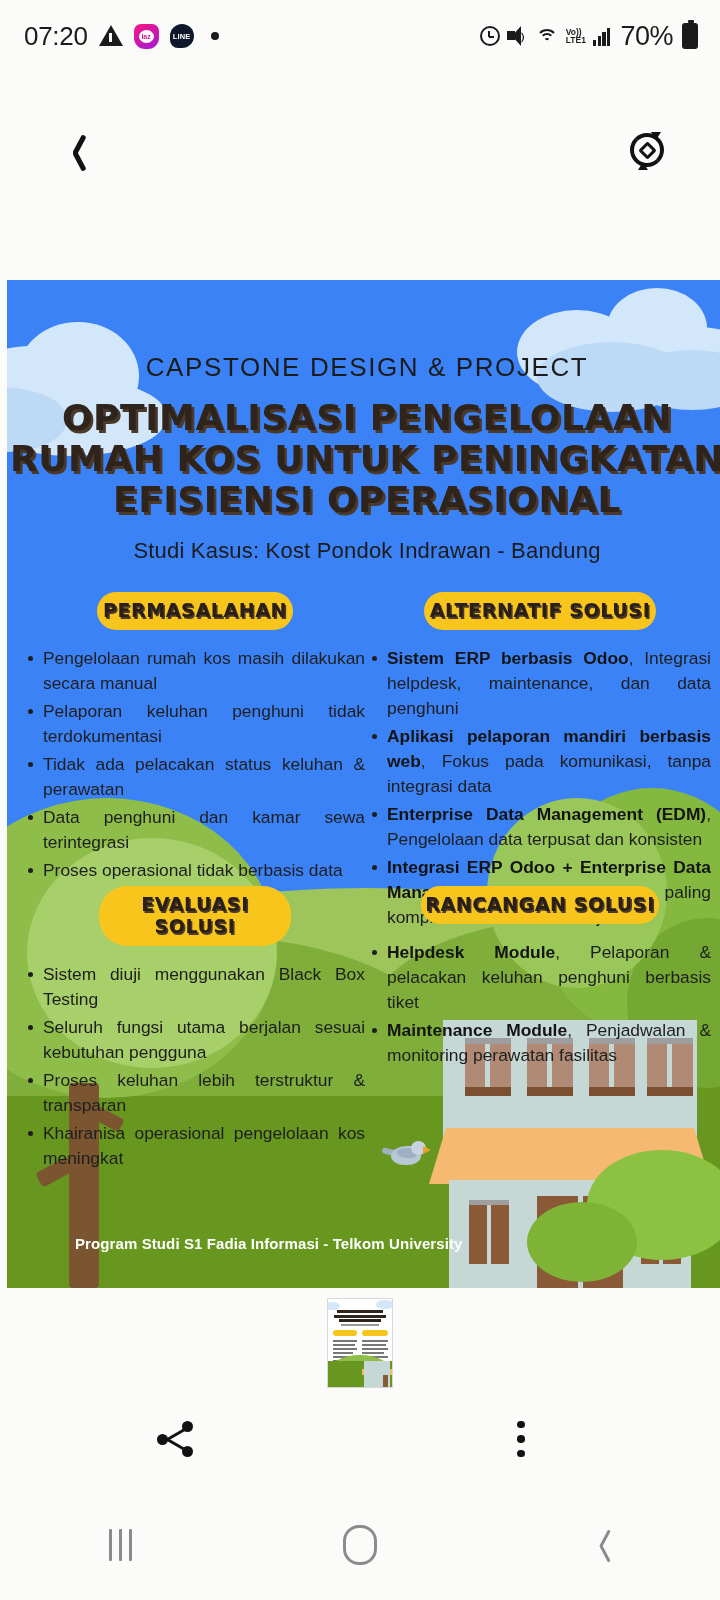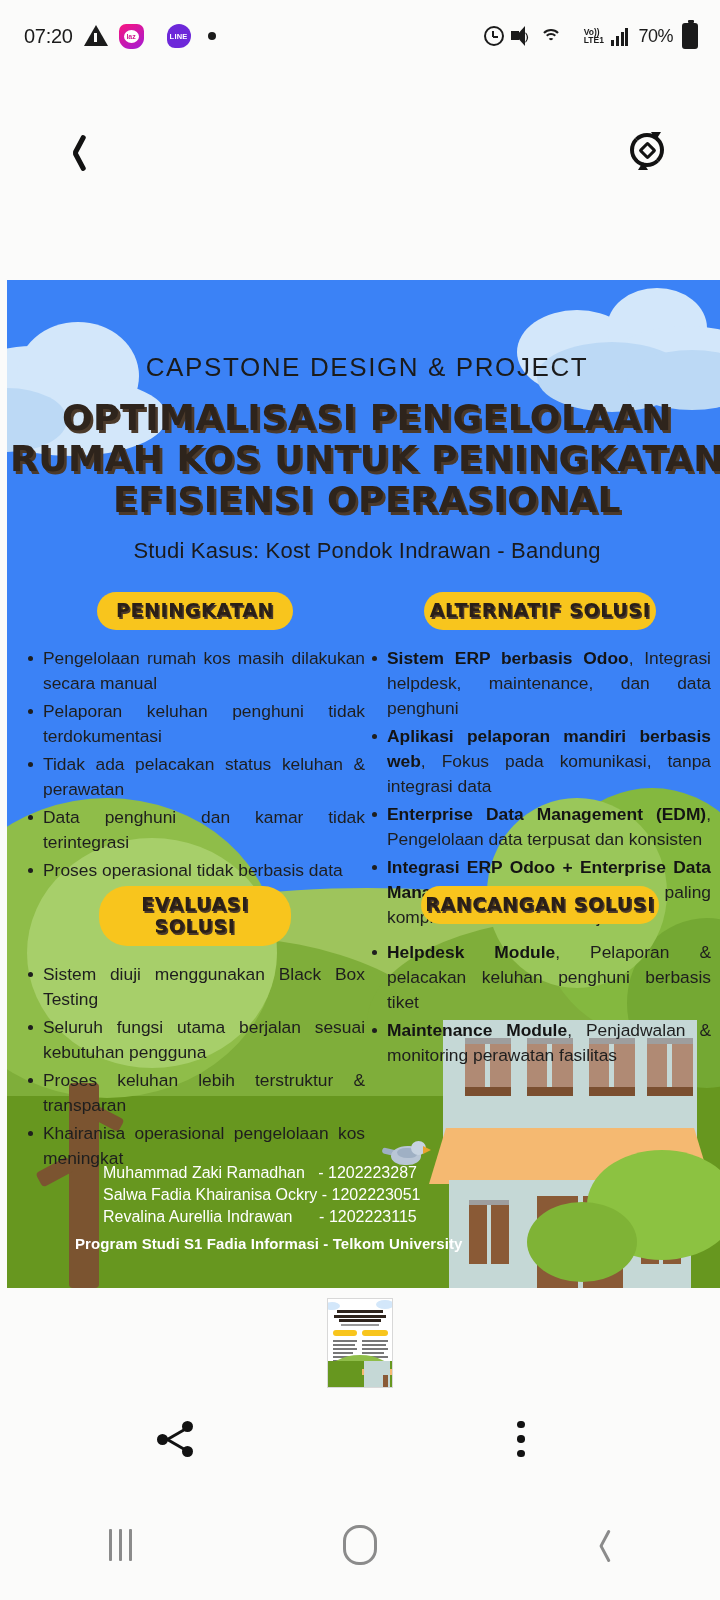--- a/index.html
+++ b/index.html
@@ -11,44 +11,44 @@
   }
   #screen { position:relative; width:720px; height:1600px; background:#fbfbfa; }
 
   
   .statusbar {
     position:absolute; top:0; left:0; width:720px; height:72px;
     display:flex; align-items:center; justify-content:space-between;
     padding:0 22px 0 24px; background:#fbfbfa;
   }
   .sb-left { display:flex; align-items:center; gap:11px; }
-  .sb-clock { font-size:20px; color:#1b1b1b; letter-spacing:-0.3px; font-family:"Liberation Sans", sans-serif; }
+  .sb-clock { font-size:26px; color:#1b1b1b; letter-spacing:-0.3px; font-family:"Liberation Sans", sans-serif; }
   .sb-right { display:flex; align-items:center; gap:7px; }
   .ic-warn { width:24px; height:22px; position:relative; }
   .ic-warn:before {
     content:""; position:absolute; left:0; top:0;
     border-left:12px solid transparent; border-right:12px solid transparent;
     border-bottom:21px solid #1b1b1b;
   }
   .ic-warn:after {
     content:""; position:absolute; left:10.5px; top:8px; width:3px; height:9px;
     background:#fbfbfa;
   }
   .ic-laz {
     width:25px; height:25px; border-radius:7px 7px 11px 11px;
     background:linear-gradient(150deg,#f9157e 0%,#a21bd6 100%);
     display:flex; align-items:center; justify-content:center;
     font-size:8px; color:#fff; font-weight:bold;
   }
   .ic-laz i { font-style:normal; background:#fff; color:#d01a8f; border-radius:50%;
     width:15px; height:13px; display:flex; align-items:center; justify-content:center; font-size:7px; }
   .ic-line {
-    width:24px; height:24px; border-radius:50% 50% 50% 8px; background:#6d28d9;
+    width:24px; height:24px; border-radius:50% 50% 50% 8px; background:#0f172a;
     display:flex; align-items:center; justify-content:center;
-    color:#fff; font-size:7.5px; font-weight:bold; letter-spacing:.2px;margin-left:12px;
+    color:#fff; font-size:7.5px; font-weight:bold; letter-spacing:.2px;
   }
   .ic-dot { width:8px; height:8px; border-radius:50%; background:#1b1b1b; margin-left:6px; }
   .ic-alarm { width:20px; height:20px; border:2.4px solid #1b1b1b; border-radius:50%; position:relative; }
   .ic-alarm:before { content:""; position:absolute; left:6.4px; top:3px; width:2px; height:6px; background:#1b1b1b; }
   .ic-alarm:after { content:""; position:absolute; left:7px; top:8px; width:5px; height:2px; background:#1b1b1b; }
   .ic-mute { width:22px; height:20px; position:relative; }
   .ic-mute:before {
     content:""; position:absolute; left:0; top:5px; width:8px; height:9px; background:#1b1b1b;
   }
   .ic-mute:after {
@@ -56,27 +56,27 @@
     border-top:10px solid transparent; border-bottom:10px solid transparent;
     border-right:9px solid #1b1b1b;
   }
   .mute-x { position:absolute; right:-2px; top:3px; font-size:15px; color:#1b1b1b; line-height:1; font-weight:bold; }
   .ic-wifi { width:23px; height:19px; position:relative; overflow:hidden; }
   .ic-wifi span { position:absolute; border:2.4px solid #1b1b1b; border-bottom-color:transparent;
      border-left-color:transparent; border-right-color:transparent; border-radius:50%; left:50%; transform:translateX(-50%); }
   .w1 { width:22px; height:22px; top:2px; }
   .w2 { width:14px; height:14px; top:6px; }
   .w3 { width:6px; height:6px; top:11px; }
-  .ic-volte { font-size:9px; line-height:8px; color:#1b1b1b; text-align:left; font-weight:bold;margin-left:14px; }
+  .ic-volte { font-size:9px; line-height:8px; color:#1b1b1b; text-align:left; font-weight:bold; }
   .ic-volte b { display:block; font-size:8.5px; font-weight:bold; }
   .ic-sig { display:flex; align-items:flex-end; gap:1.6px; height:19px; }
   .ic-sig i { width:3.2px; background:#1b1b1b; display:block; }
   .ic-sig i:nth-child(1){height:6px;} .ic-sig i:nth-child(2){height:10px;}
   .ic-sig i:nth-child(3){height:14px;} .ic-sig i:nth-child(4){height:18px;}
-  .sb-batt-txt { font-size:18px; color:#1b1b1b; margin-left:3px; letter-spacing:-0.5px; }
+  .sb-batt-txt { font-size:27px; color:#1b1b1b; margin-left:3px; letter-spacing:-0.5px; }
   .ic-batt { width:16px; height:26px; border:2.4px solid #1b1b1b; border-radius:3px; position:relative; margin-left:2px; background:#1b1b1b; }
   .ic-batt:before { content:""; position:absolute; left:4px; top:-5px; width:6px; height:3px; background:#1b1b1b; border-radius:1px; }
 
   
   .topbar {
     position:absolute; top:72px; left:0; width:720px; height:208px; background:#fbfbfa;
   }
   .btn-back {
     position:absolute; left:46px; top:52px; width:56px; height:56px;
     display:flex; align-items:center; justify-content:center; cursor:pointer;
@@ -422,26 +422,26 @@
     <div class="pcontent">
       <div class="p-kicker">CAPSTONE DESIGN &amp; PROJECT</div>
       <div class="p-title">
         <div>OPTIMALISASI PENGELOLAAN</div>
         <div>RUMAH KOS UNTUK PENINGKATAN</div>
         <div>EFISIENSI OPERASIONAL</div>
       </div>
       <div class="p-sub">Studi Kasus: Kost Pondok Indrawan - Bandung</div>
 
       <div class="col col-left r1">
-        <div class="badge w1b">PENINGKATAN</div>
+        <div class="badge w1b">PERMASALAHAN</div>
         <ul class="blist">
             <li>Pengelolaan rumah kos masih dilakukan secara manual</li>
             <li>Pelaporan keluhan penghuni tidak terdokumentasi</li>
             <li>Tidak ada pelacakan status keluhan &amp; perawatan</li>
-            <li>Data penghuni dan kamar tidak terintegrasi</li>
+            <li>Data penghuni dan kamar sewa terintegrasi</li>
             <li>Proses operasional tidak berbasis data</li>
           </ul>
       </div>
 
       <div class="col col-right r1">
         <div class="badge w2b">ALTERNATIF SOLUSI</div>
         <ul class="blist">
             <li><b>Sistem ERP berbasis Odoo</b>, Integrasi helpdesk, maintenance, dan data penghuni</li>
             <li><b>Aplikasi pelaporan mandiri berbasis web</b>, Fokus pada komunikasi, tanpa integrasi data</li>
             <li><b>Enterprise Data Management (EDM)</b>, Pengelolaan data terpusat dan konsisten</li>
@@ -460,23 +460,20 @@
       </div>
 
       <div class="col col-right r2">
         <div class="badge w4b">RANCANGAN SOLUSI</div>
         <ul class="blist">
             <li><b>Helpdesk Module</b>, Pelaporan &amp; pelacakan keluhan penghuni berbasis tiket</li>
             <li><b>Maintenance Module</b>, Penjadwalan &amp; monitoring perawatan fasilitas</li>
           </ul>
       </div>
 
-      <div class="footer-names">Muhammad Zaki Ramadhan   - 1202223287
-Salwa Fadia Khairanisa Ockry - 1202223051
-Revalina Aurellia Indrawan      - 1202223115</div>
       <div class="footer-prog">Program Studi S1 Fadia Informasi - Telkom University</div>
     </div>
   </div>
 
   <div class="thumbstrip">
     <div class="thumb">
       <div class="tmini">
         <div class="tm-sky"></div>
         <div class="tm-cl tm-c1"></div>
           <div class="tm-cl tm-c2"></div>

